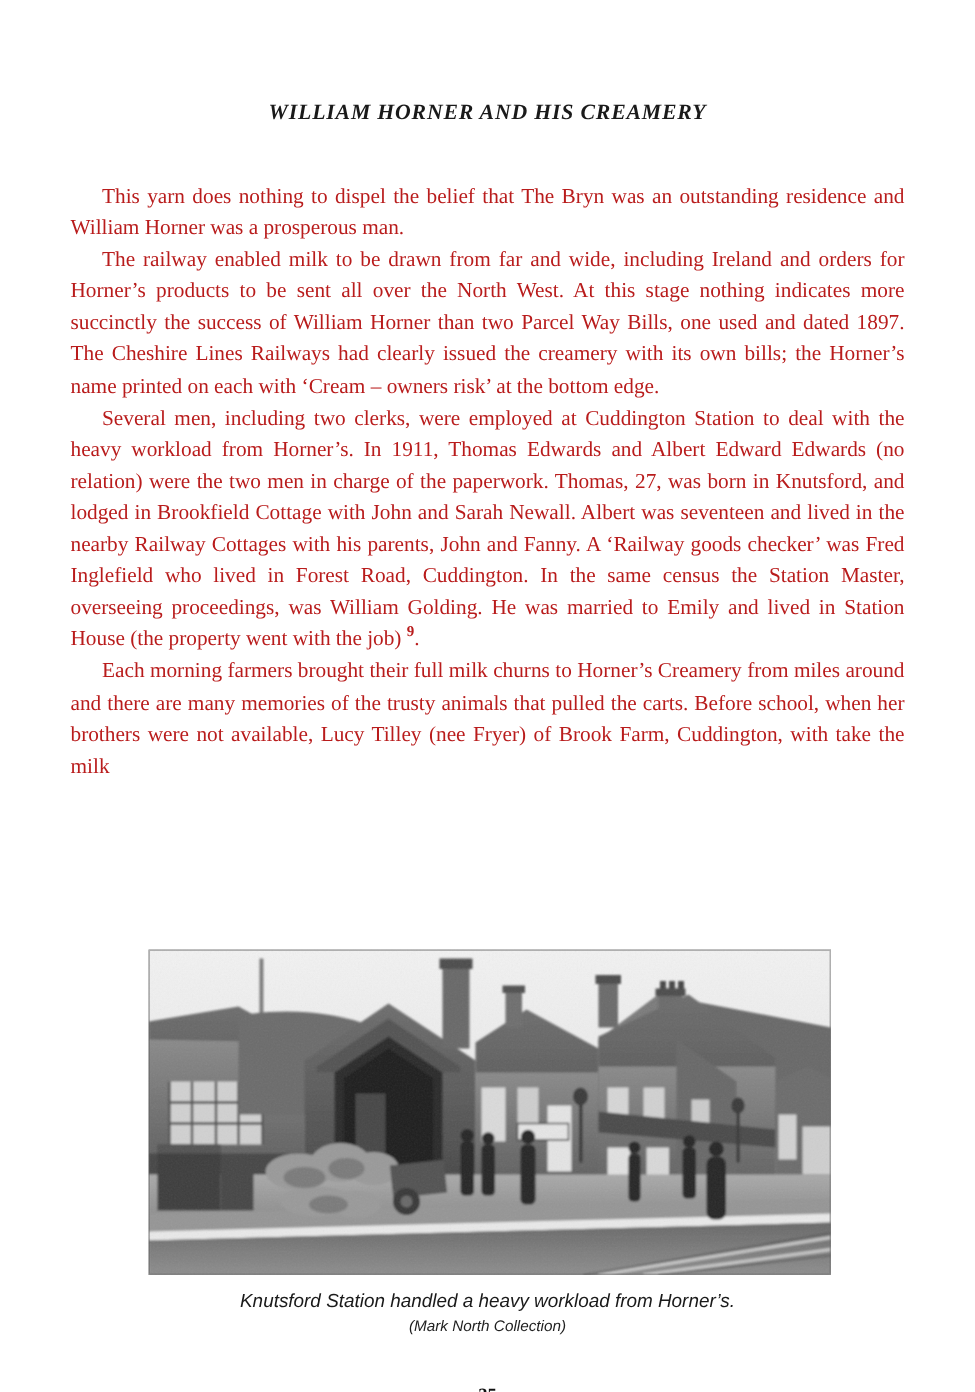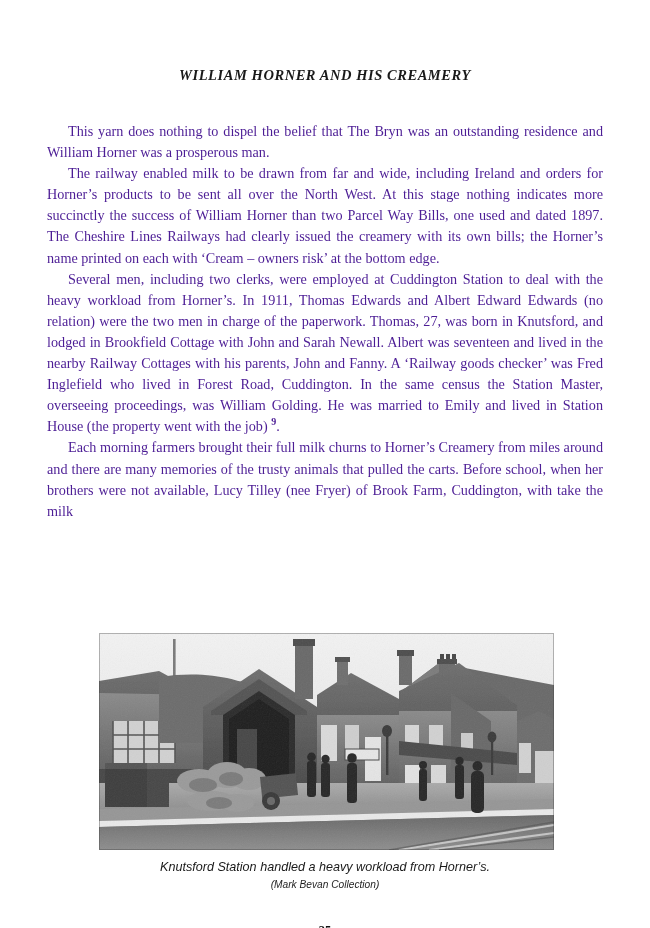--- a/index.html
+++ b/index.html
@@ -41,21 +41,21 @@
     top: 84px;
     width: 556px;
   }
   .para {
     margin: 0;
     text-align: justify;
     text-justify: inter-word;
     text-indent: 21px;
     font-size: 14.2px;
     line-height: 21.1px;
-    color: #4c1d95;
+    color: #b91c1c;
     hyphens: manual;
   }
   .para + .para { margin-top: 0; }
   .fnote {
     font-size: 10px;
     font-weight: 700;
     vertical-align: super;
     line-height: 0;
   }
   
@@ -291,17 +291,17 @@
         </g>
 
         <rect x="0" y="0" width="455" height="217" filter="url(#grain)" opacity="0.55"></rect>
         <rect x="0" y="0" width="455" height="217" fill="none" stroke="#3d3d3a" stroke-width="2" opacity="0.35"></rect>
       </svg>
     </div>
   </div>
 
   <div class="caption">Knutsford Station handled a heavy workload from Horner’s.</div>
 
-  <div class="credit">(Mark Bevan Collection)</div>
+  <div class="credit">(Mark North Collection)</div>
 
   <div class="folio">35</div>
 
 </div>
 
 </body></html>

